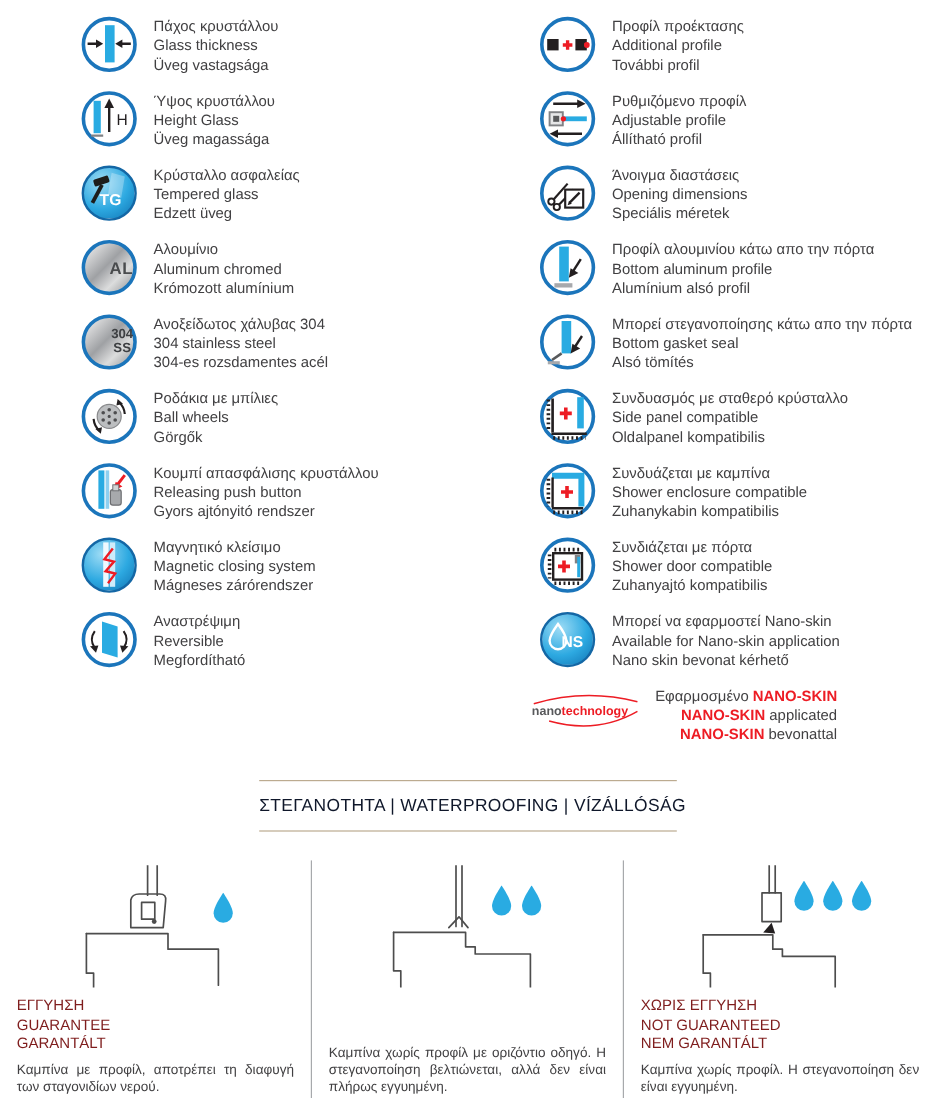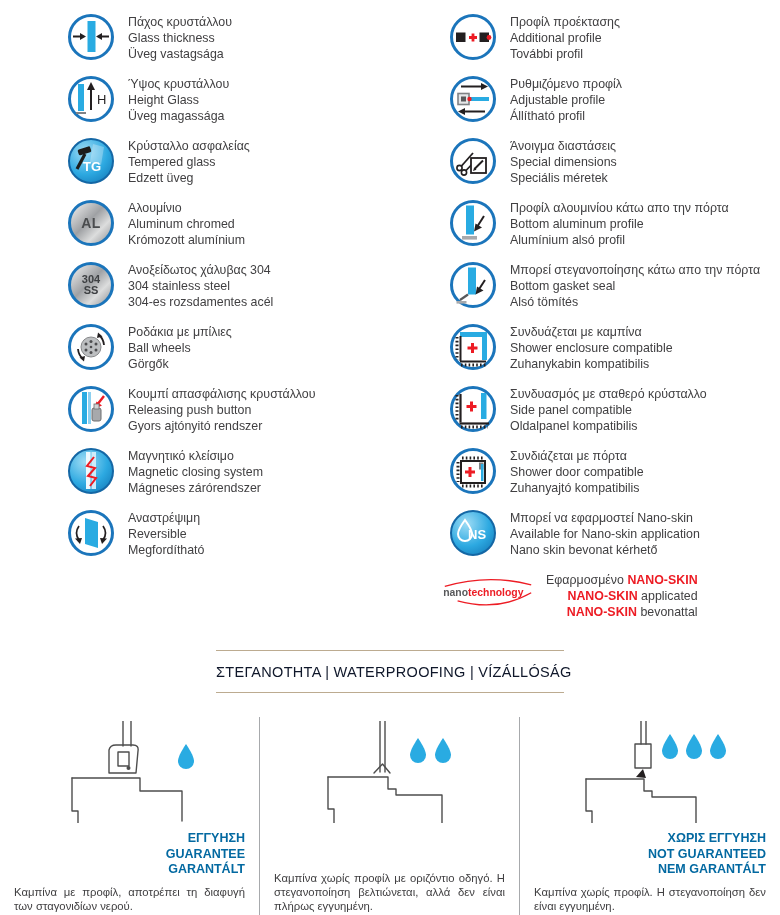--- a/index.html
+++ b/index.html
@@ -11,21 +11,21 @@
   .lcol{width:382px;flex:none;}
   .rcol{flex:1;min-width:0;}
   .row{display:flex;margin-bottom:14px;min-height:46px;}
   .labels{margin-left:14px;font-size:12.4px;line-height:16px;color:#414042;padding-top:0;}
   .labels div{white-space:nowrap;}
 
   
   .icon{width:46px;height:46px;border-radius:50%;flex:none;display:flex;align-items:center;justify-content:center;box-sizing:border-box;position:relative;}
   .ring{border:3px solid #1b75bb;background:#fff;}
   .blue-fill{background:radial-gradient(circle at 35% 28%, #9edcf5 0%, #2da9e1 55%, #0f72b2 100%);border:2px solid #1467a5;}
-  .metal{border:3px solid #1b75bb;background:linear-gradient(135deg,#f4f4f4 0%,#9fa1a4 45%,#dcdddd 70%,#8f9194 100%);}
+  .metal{border:3px solid #1b75bb;background:linear-gradient(135deg,#f4f4f4 0%,#9fa1a4 45%,#dcdddd 70%,#8f9194 100%);justify-content:flex-end;}
   .icon svg{width:40px;height:40px;display:block;}
   .badge-al{font-size:14px;font-weight:bold;color:#4a4c4e;letter-spacing:.5px;}
   .badge-steel{text-align:center;font-weight:bold;font-size:11px;line-height:11px;color:#3e4043;}
   .badge-steel span{display:block;}
 
   
   .nano-row{margin-left:-10px;}
   .nano-logo{width:96px;height:40px;flex:none;display:block;}
   .nano-logo svg{width:96px;height:40px;display:block;}
   .nano-lines{margin-left:10px;font-size:12.4px;line-height:16px;text-align:right;}
@@ -33,21 +33,21 @@
 
   
   .section-header{width:348px;margin:16px auto 0;text-align:center;border-top:1px solid #bcab90;border-bottom:1px solid #bcab90;padding:12px 0 11px;}
   .section-header span{font-size:14.5px;font-weight:normal;color:#0f172a;letter-spacing:.3px;white-space:nowrap;}
 
   
   .wp-section{flex:1;display:flex;margin-top:24px;}
   .wp-col{width:260px;box-sizing:border-box;display:flex;flex-direction:column;padding:4px 14px 2px;}
   .wp-col.divider{border-right:1px solid #a7a9ac;}
   .wp-diagram{margin:0 auto;}
-  .wp-title{text-align:right;font-weight:bold;font-size:12.5px;line-height:15.5px;color:#0369a1;margin-top:8px;}
+  .wp-title{text-align:left;font-weight:normal;font-size:12.5px;line-height:15.5px;color:#7f1d1d;margin-top:8px;}
   .wp-caption{margin-top:auto;font-size:11.3px;line-height:14px;text-align:justify;color:#414042;}
   .tech{stroke:#4d4d4d;stroke-width:1.4;fill:none;stroke-linecap:round;stroke-linejoin:round;}
 </style>
 </head>
 <body>
 
 <div class="page">
 
   <div class="legend">
 
@@ -249,21 +249,21 @@
               <circle cx="11" cy="31.5" r="2.6" fill="none" stroke="#231f20" stroke-width="1.6"></circle>
               <line x1="8.5" y1="25" x2="20" y2="12" stroke="#231f20" stroke-width="1.8"></line>
               <line x1="13" y1="29.5" x2="25" y2="17" stroke="#231f20" stroke-width="1.8"></line>
               <rect x="18" y="17" width="15" height="15" fill="#fff" stroke="#231f20" stroke-width="1.8"></rect>
               <line x1="21.5" y1="28" x2="30" y2="19.5" stroke="#231f20" stroke-width="2"></line>
               <polygon points="20,30 23.5,28.8 21.2,26.5" fill="#231f20"></polygon>
             </svg>
         </span>
         <div class="labels">
           <div>Άνοιγμα διαστάσεις</div>
-          <div>Special dimensions</div>
+          <div>Opening dimensions</div>
           <div>Speciális méretek</div>
         </div>
       </div>
 
       <div class="row">
         <span class="icon ring">
           <svg viewBox="0 0 40 40">
               <rect x="13" y="2.5" width="8" height="29" fill="#29abe2"></rect>
               <line x1="31" y1="13" x2="24" y2="24" stroke="#231f20" stroke-width="2"></line>
               <polygon points="21,28.5 22.5,20.5 29,24.5" fill="#231f20"></polygon>
@@ -284,56 +284,56 @@
               <line x1="15" y1="29.5" x2="7" y2="35" stroke="#58595b" stroke-width="2.2"></line>
               <rect x="3.5" y="36" width="10" height="2.6" fill="#a7a9ac"></rect>
               <line x1="32" y1="15" x2="25.5" y2="25" stroke="#231f20" stroke-width="2"></line>
               <polygon points="22.5,29.5 24,21.5 30.5,25.5" fill="#231f20"></polygon>
             </svg>
         </span>
         <div class="labels">
           <div>Μπορεί στεγανοποίησης κάτω απο την πόρτα</div>
           <div>Bottom gasket seal</div>
           <div>Alsó tömítés</div>
+        </div>
+      </div>
+
+      <div class="row">
+        <span class="icon ring">
+          <svg viewBox="0 0 40 40">
+              <line x1="7.5" y1="5" x2="7.5" y2="33.5" stroke="#231f20" stroke-width="2.2"></line>
+              <line x1="6.5" y1="34.5" x2="36" y2="34.5" stroke="#231f20" stroke-width="2.2"></line>
+              <line x1="4" y1="6" x2="4" y2="32" stroke="#231f20" stroke-width="3" stroke-dasharray="1.6 2.2"></line>
+              <line x1="8" y1="38" x2="35" y2="38" stroke="#231f20" stroke-width="3" stroke-dasharray="1.6 2.2"></line>
+              <path d="M13.5,17.5 h10 M18.5,12.5 v10" stroke="#ed1c24" stroke-width="3"></path>
+              <rect x="28" y="4" width="5.5" height="26" fill="#29abe2"></rect>
+            </svg>
+        </span>
+        <div class="labels">
+          <div>Συνδυασμός με σταθερό κρύσταλλο</div>
+          <div>Side panel compatible</div>
+          <div>Oldalpanel kompatibilis</div>
         </div>
       </div>
 
       <div class="row">
         <span class="icon ring">
           <svg viewBox="0 0 40 40">
               <path d="M7,7.5 H31.5 V33" fill="none" stroke="#29abe2" stroke-width="5"></path>
               <line x1="7.5" y1="9" x2="7.5" y2="34" stroke="#231f20" stroke-width="2"></line>
               <line x1="7" y1="34.5" x2="33" y2="34.5" stroke="#231f20" stroke-width="2"></line>
               <line x1="4" y1="10" x2="4" y2="33" stroke="#231f20" stroke-width="3" stroke-dasharray="1.6 2.2"></line>
               <line x1="8" y1="38" x2="33" y2="38" stroke="#231f20" stroke-width="3" stroke-dasharray="1.6 2.2"></line>
               <path d="M14.5,21 h10 M19.5,16 v10" stroke="#ed1c24" stroke-width="3"></path>
             </svg>
         </span>
         <div class="labels">
           <div>Συνδυάζεται με καμπίνα</div>
           <div>Shower enclosure compatible</div>
           <div>Zuhanykabin kompatibilis</div>
-        </div>
-      </div>
-
-      <div class="row">
-        <span class="icon ring">
-          <svg viewBox="0 0 40 40">
-              <line x1="7.5" y1="5" x2="7.5" y2="33.5" stroke="#231f20" stroke-width="2.2"></line>
-              <line x1="6.5" y1="34.5" x2="36" y2="34.5" stroke="#231f20" stroke-width="2.2"></line>
-              <line x1="4" y1="6" x2="4" y2="32" stroke="#231f20" stroke-width="3" stroke-dasharray="1.6 2.2"></line>
-              <line x1="8" y1="38" x2="35" y2="38" stroke="#231f20" stroke-width="3" stroke-dasharray="1.6 2.2"></line>
-              <path d="M13.5,17.5 h10 M18.5,12.5 v10" stroke="#ed1c24" stroke-width="3"></path>
-              <rect x="28" y="4" width="5.5" height="26" fill="#29abe2"></rect>
-            </svg>
-        </span>
-        <div class="labels">
-          <div>Συνδυασμός με σταθερό κρύσταλλο</div>
-          <div>Side panel compatible</div>
-          <div>Oldalpanel kompatibilis</div>
         </div>
       </div>
 
       <div class="row">
         <span class="icon ring">
           <svg viewBox="0 0 40 40">
               <rect x="8" y="10" width="24" height="22" fill="none" stroke="#231f20" stroke-width="2"></rect>
               <line x1="9" y1="7" x2="31" y2="7" stroke="#231f20" stroke-width="3" stroke-dasharray="1.6 2.2"></line>
               <line x1="5" y1="11" x2="5" y2="31" stroke="#231f20" stroke-width="3" stroke-dasharray="1.6 2.2"></line>
               <line x1="9" y1="35" x2="31" y2="35" stroke="#231f20" stroke-width="3" stroke-dasharray="1.6 2.2"></line>

